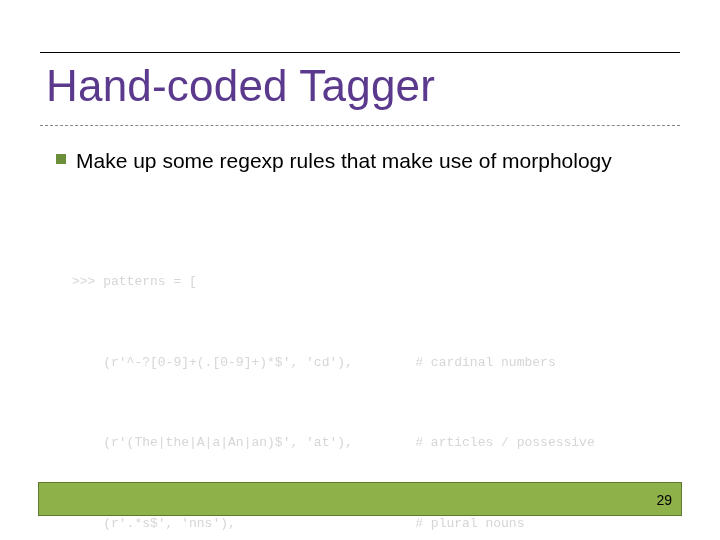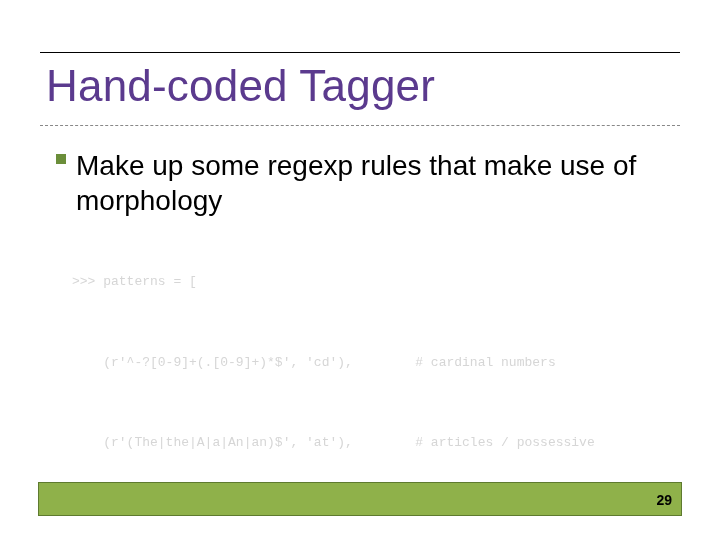--- a/index.html
+++ b/index.html
@@ -44,21 +44,21 @@
     gap: 10px;
   }
   .bullet-glyph {
     width: 10px;
     height: 10px;
     background: #6b8e3a;
     margin-top: 6px;
     flex: 0 0 auto;
   }
   .bullet-text {
-    font-size: 28px;
+    font-size: 21px;
     color: #000;
     line-height: 1.25;
   }
   .code-block {
     position: absolute;
     left: 72px;
     top: 210px;
     width: 600px;
     font-family: "Courier New", monospace;
     font-size: 13px;
@@ -75,21 +75,21 @@
     height: 34px;
     background: #8fb14a;
     border: 1px solid #5e7a2f;
     box-sizing: border-box;
   }
   .page-num {
     position: absolute;
     right: 48px;
     bottom: 32px;
     font-size: 14px;
-    font-weight: 700;
+    font-weight: 400;
     color: #000;
   }
 </style>
 </head>
 <body>
 
 <div class="slide">
 
   <div class="title-box">
     <h1>Hand-coded Tagger</h1>
@@ -97,20 +97,21 @@
 
   <div class="bullet-row">
     <div class="bullet-glyph"></div>
     <div class="bullet-text">Make up some regexp rules that make use of morphology</div>
   </div>
 
   <div class="code-block">
     <span class="line">&gt;&gt;&gt; patterns = [</span>
     <span class="line">    (r'^-?[0-9]+(.[0-9]+)*$', 'cd'),        # cardinal numbers</span>
     <span class="line">    (r'(The|the|A|a|An|an)$', 'at'),        # articles / possessive</span>
+    <span class="line">    (r'.*s$', 'nns'),                       # plural nouns</span>
     
     
     
     
     
     
     <span class="line"></span>
   </div>
 
   <div class="footer-bar"></div>

